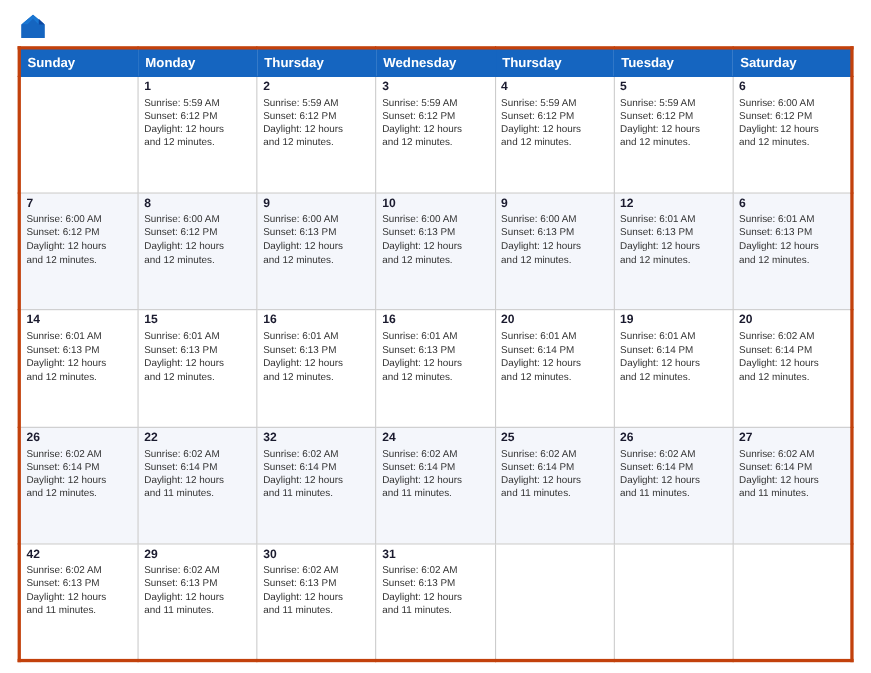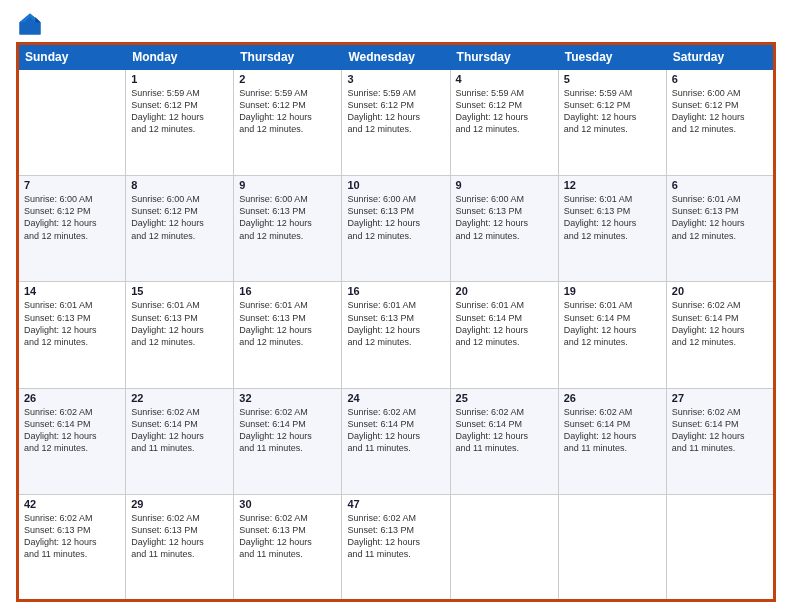--- a/index.html
+++ b/index.html
@@ -357,21 +357,21 @@
 and 11 minutes.</div>
           </td>
           <td>
             <span class="day-num">30</span>
             <div class="day-info" style="white-space: pre-line;">Sunrise: 6:02 AM
 Sunset: 6:13 PM
 Daylight: 12 hours
 and 11 minutes.</div>
           </td>
           <td>
-            <span class="day-num">47</span>
+            <span class="day-num">31</span>
             <div class="day-info" style="white-space: pre-line;">Sunrise: 6:02 AM
 Sunset: 6:13 PM
 Daylight: 12 hours
 and 11 minutes.</div>
           </td>
           <td class="empty"></td>
           <td class="empty"></td>
           <td class="empty"></td>
         </tr>
       </tbody>

